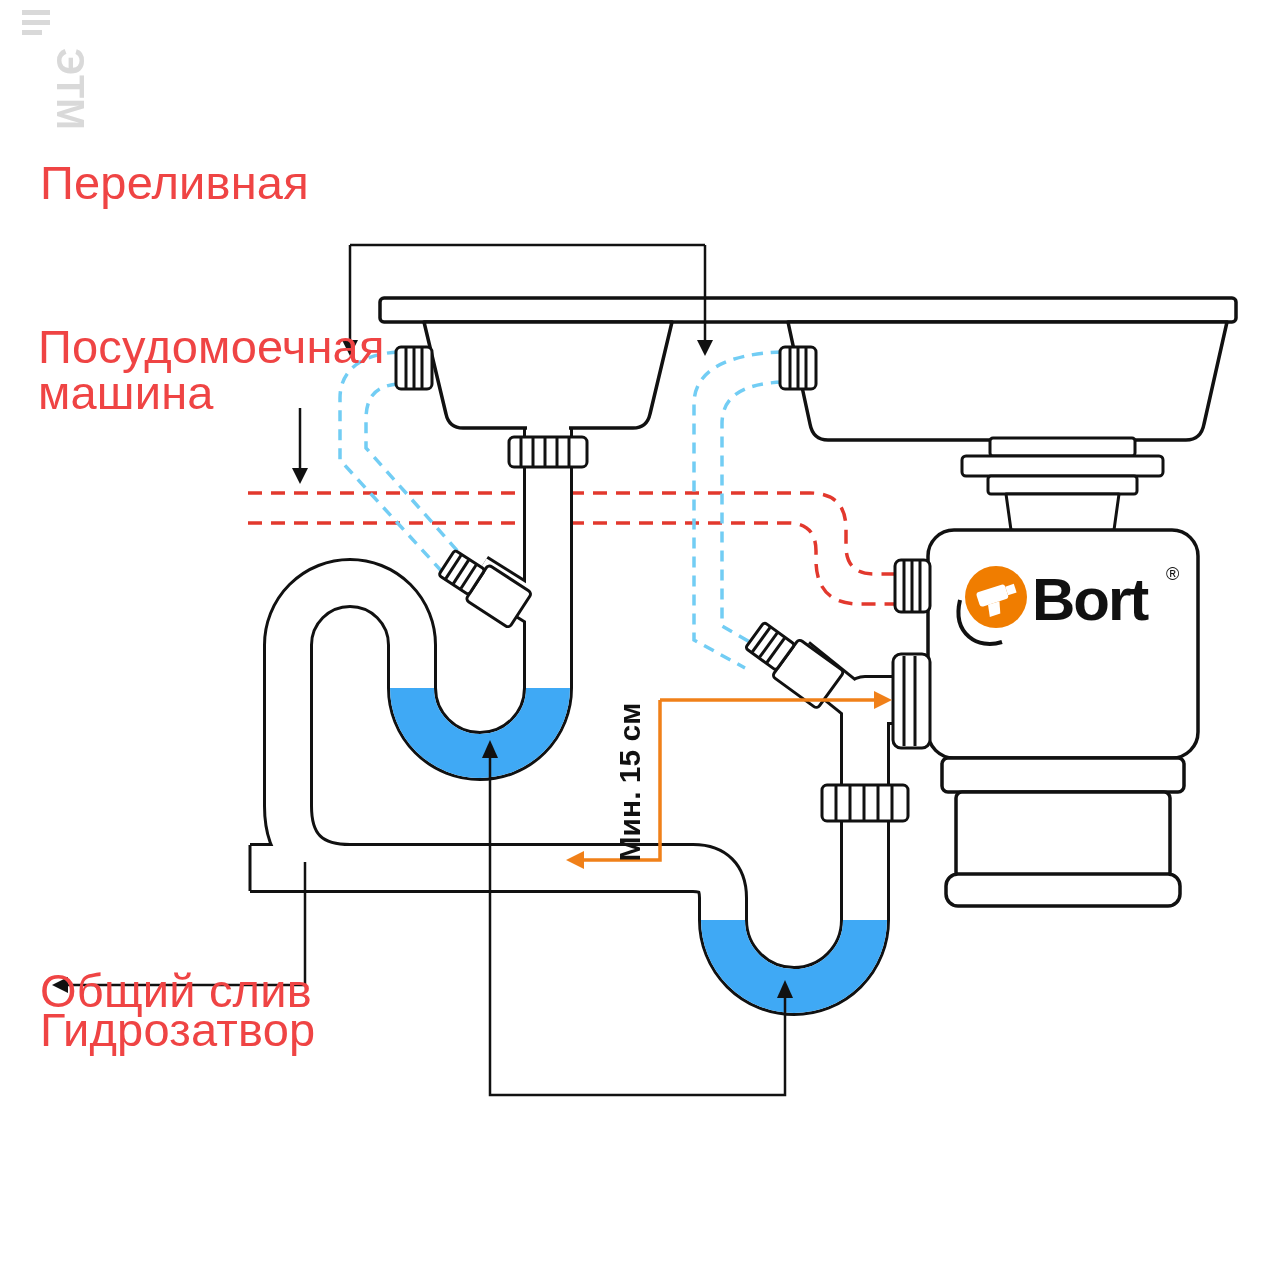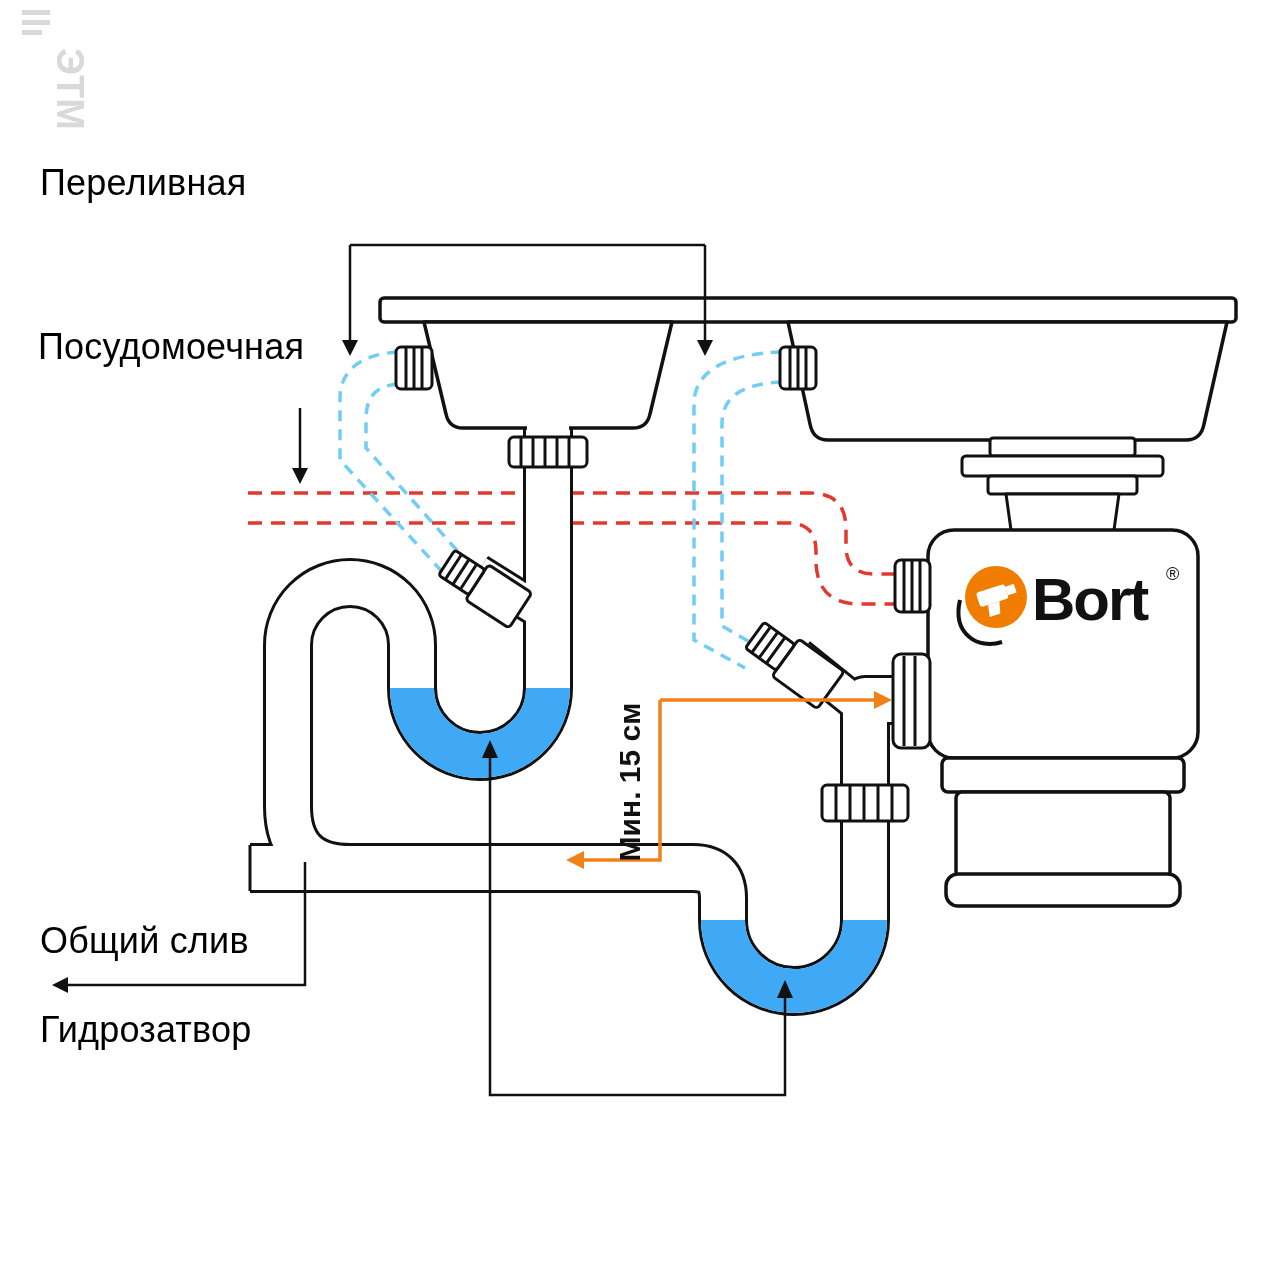--- a/index.html
+++ b/index.html
@@ -1,18 +1,18 @@
 <!DOCTYPE html>
 <html><head>
 <meta charset="utf-8">
 <style>
   html,body{margin:0;padding:0;background:#ffffff;}
   body{width:1280px;height:1280px;position:relative;font-family:"Liberation Sans",sans-serif;}
   svg{position:absolute;left:0;top:0;}
-  .lbl{position:absolute;font-size:36px;line-height:46px;color:#000000;letter-spacing:.2px;}
+  .lbl{position:absolute;font-size:47px;line-height:46px;color:#ef4444;letter-spacing:.2px;}
   .lbl div{white-space:nowrap;}
 </style>
 </head>
 <body>
 
 <svg width="1280" height="1280" viewBox="0 0 1280 1280">
 
   <g>
     <rect x="22" y="10" width="28" height="5" fill="#D9D9D9"></rect>
     <rect x="22" y="20" width="28" height="5" fill="#D9D9D9"></rect>
@@ -175,21 +175,22 @@
   <polygon points="584,851 584,869 566,860" fill="#F08019"></polygon>
   <text transform="translate(640,782) rotate(-90)" text-anchor="middle" font-size="30" font-weight="bold" fill="#111111">Мин. 15 см</text>
 </svg>
 
 <div class="lbl" style="left:40px;top:160px">
   <div>Переливная</div>
 </div>
 
 <div class="lbl" style="left:38px;top:324px">
   <div>Посудомоечная</div>
+  <div>машина</div>
 </div>
 
-<div class="lbl" style="left:40px;top:918px">
+<div class="lbl" style="left:40px;top:968px">
   <div>Общий слив</div>
 </div>
 
 <div class="lbl" style="left:40px;top:1007px">
   <div>Гидрозатвор</div>
 </div>
 
 </body></html>

